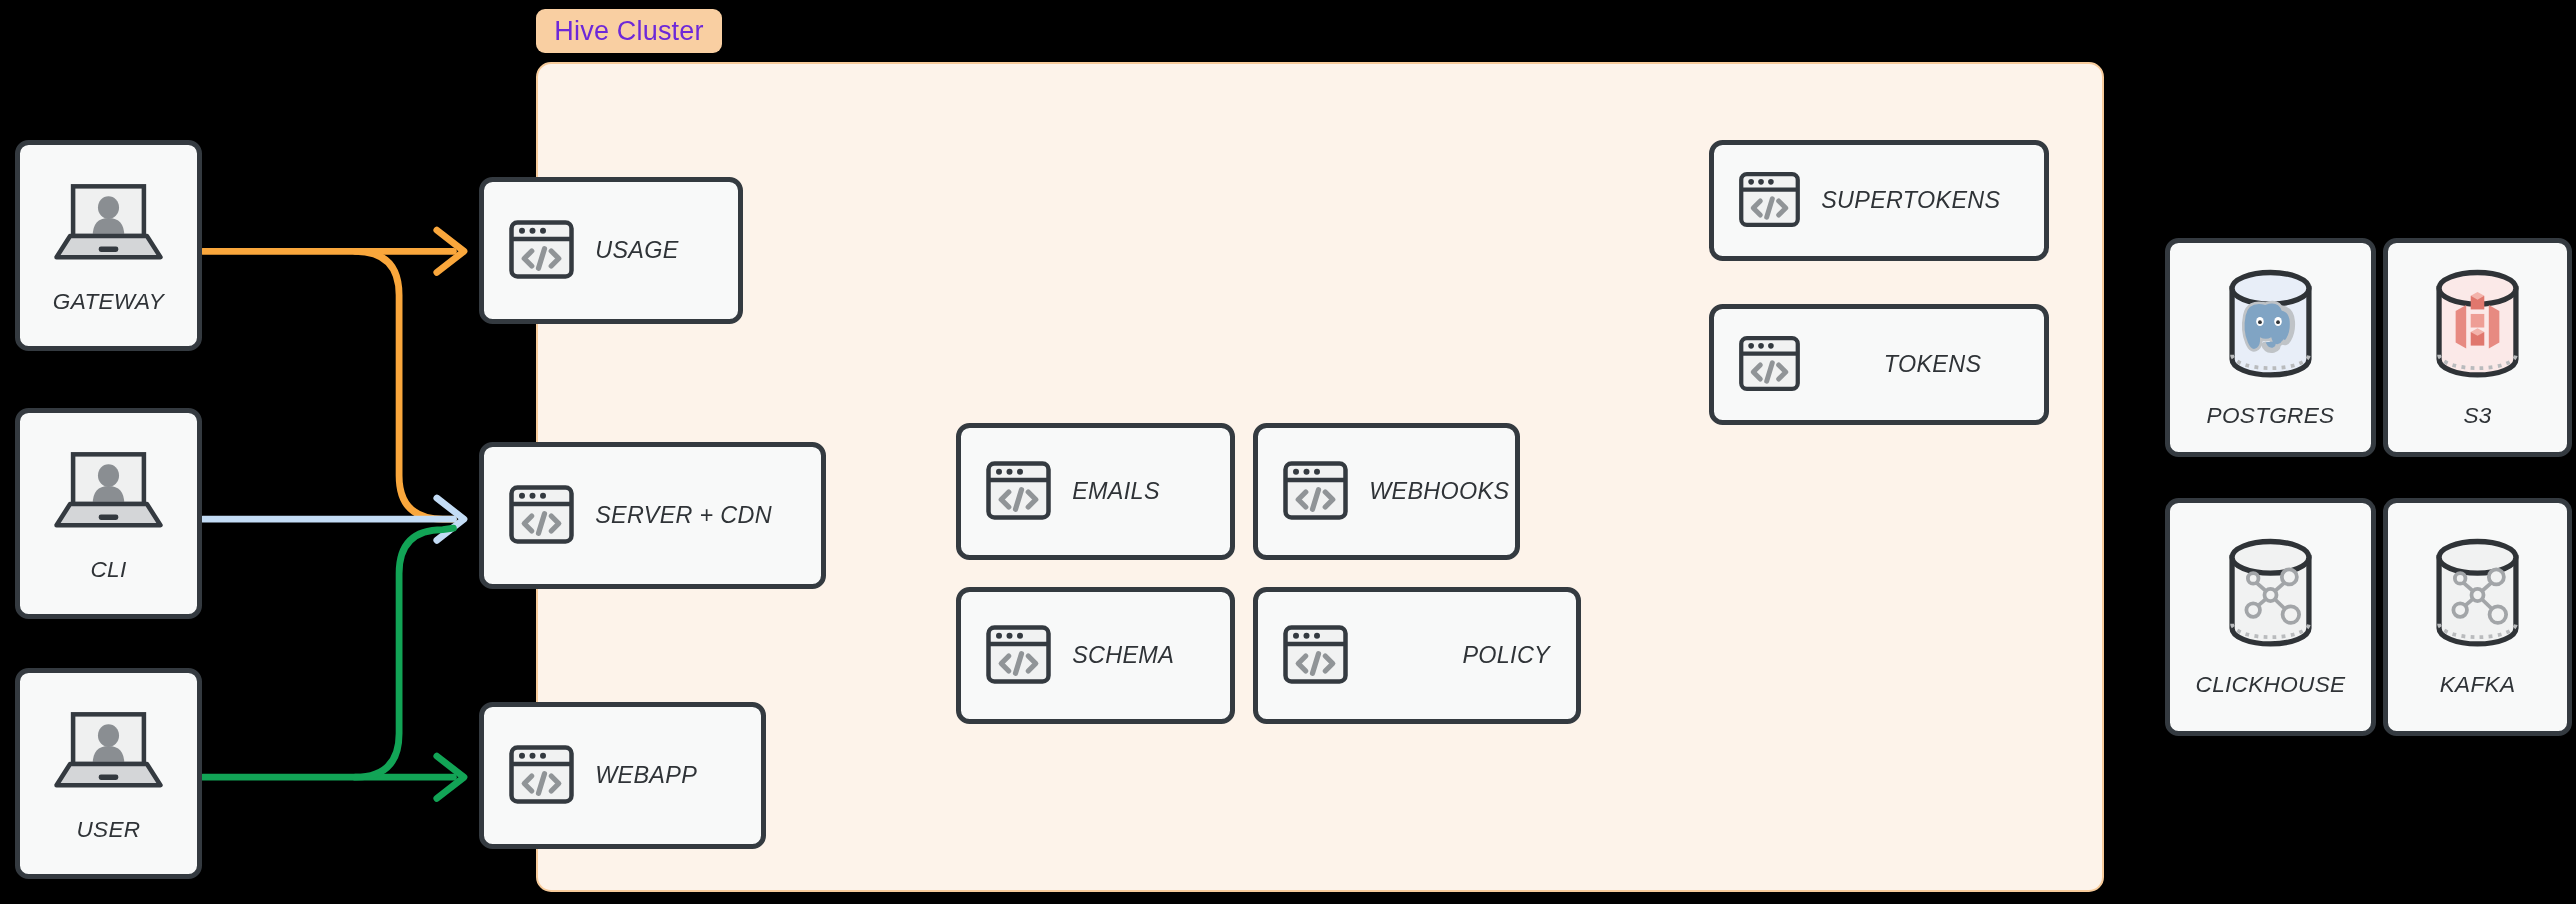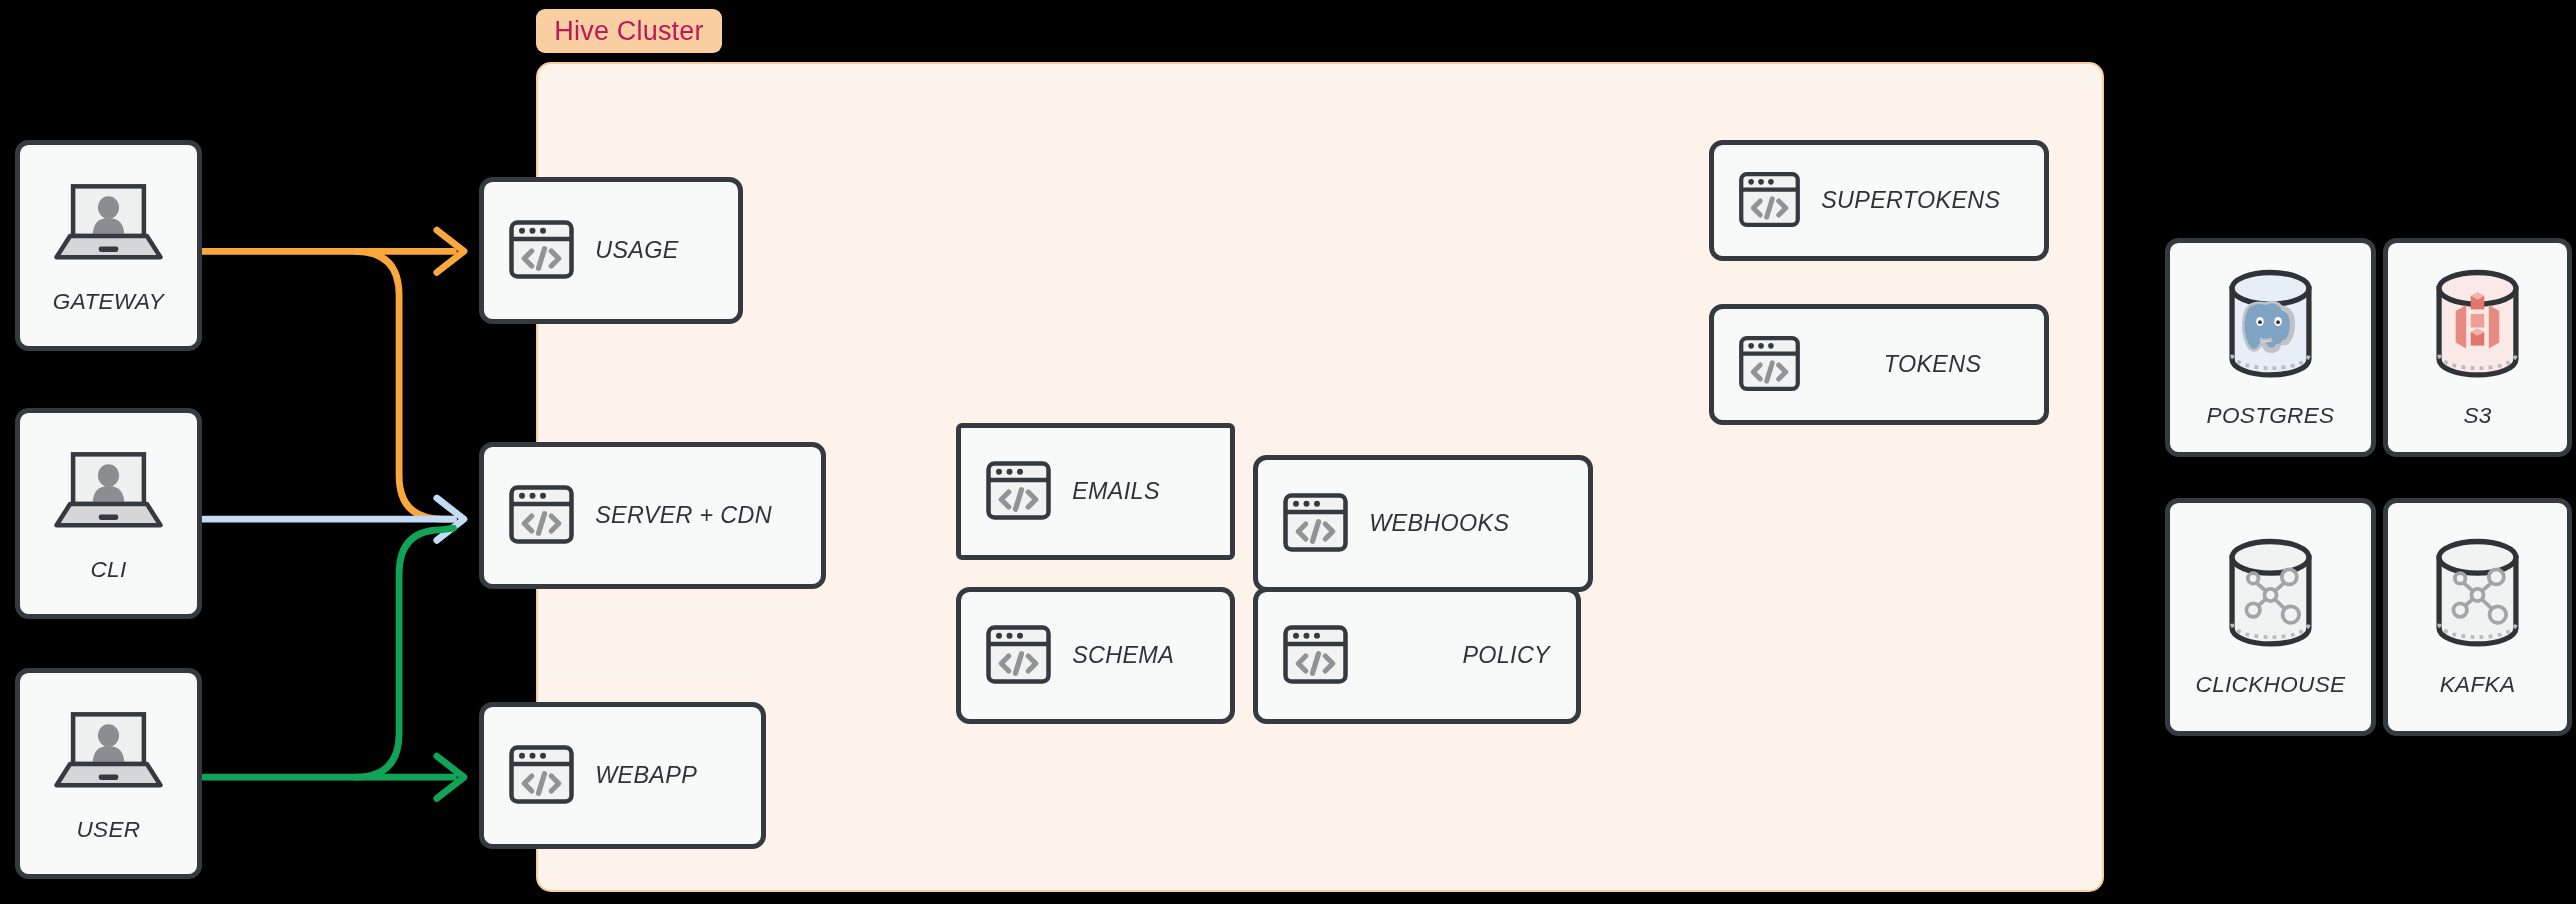--- a/index.html
+++ b/index.html
@@ -24,21 +24,21 @@
     position: absolute;
     background: #FDF3EA;
     border: 2.3px solid #F5C municipal;
     border: 2.3px solid #F7CB9B;
     border-radius: 15px;
     box-sizing: border-box;
   }
   .cluster-label {
     position: absolute;
     background: #F9CFA2;
-    color: #be185d;
+    color: #6d28d9;
     border-radius: 9px;
     display: flex;
     align-items: center;
     justify-content: center;
     font-size: 27px;
     font-weight: 400;
     letter-spacing: 0.2px;
     box-sizing: border-box;
     padding: 0 13.6px;
     white-space: nowrap;
@@ -212,39 +212,39 @@
         <path d="M 59 48 L 69 58 L 59 68" fill="none" stroke="#909497" stroke-width="7" stroke-linecap="round" stroke-linejoin="round"></path>
         <line x1="50" y1="45" x2="42" y2="71" stroke="#909497" stroke-width="7" stroke-linecap="round"></line>
       </svg>
     </span>
     <span class="svc-label-wrap left">
       <span class="node-label">WEBAPP</span>
     </span>
   </div>
 
 
-  <div class="node" style="left:956px; top:423px; width:279px; height:137px;border-radius:6px;">
+  <div class="node" style="left:956px; top:423px; width:279px; height:137px;">
     <span class="svc-icon">
       <svg width="69" height="69" viewBox="0 0 92 92" xmlns="http://www.w3.org/2000/svg">
         <rect x="6" y="10" width="80" height="72" rx="8" fill="#F1F2F2" stroke="#343A40" stroke-width="6"></rect>
         <line x1="6" y1="32" x2="86" y2="32" stroke="#343A40" stroke-width="6"></line>
         <circle cx="20" cy="21" r="4" fill="#343A40"></circle>
         <circle cx="34" cy="21" r="4" fill="#343A40"></circle>
         <circle cx="48" cy="21" r="4" fill="#343A40"></circle>
         <path d="M 33 48 L 23 58 L 33 68" fill="none" stroke="#909497" stroke-width="7" stroke-linecap="round" stroke-linejoin="round"></path>
         <path d="M 59 48 L 69 58 L 59 68" fill="none" stroke="#909497" stroke-width="7" stroke-linecap="round" stroke-linejoin="round"></path>
         <line x1="50" y1="45" x2="42" y2="71" stroke="#909497" stroke-width="7" stroke-linecap="round"></line>
       </svg>
     </span>
     <span class="svc-label-wrap left">
       <span class="node-label">EMAILS</span>
     </span>
   </div>
 
-  <div class="node" style="left:1253px; top:423px; width:340px; height:137px;margin-top:32px;">
+  <div class="node" style="left:1253px; top:423px; width:267px; height:137px;">
     <span class="svc-icon">
       <svg width="69" height="69" viewBox="0 0 92 92" xmlns="http://www.w3.org/2000/svg">
         <rect x="6" y="10" width="80" height="72" rx="8" fill="#F1F2F2" stroke="#343A40" stroke-width="6"></rect>
         <line x1="6" y1="32" x2="86" y2="32" stroke="#343A40" stroke-width="6"></line>
         <circle cx="20" cy="21" r="4" fill="#343A40"></circle>
         <circle cx="34" cy="21" r="4" fill="#343A40"></circle>
         <circle cx="48" cy="21" r="4" fill="#343A40"></circle>
         <path d="M 33 48 L 23 58 L 33 68" fill="none" stroke="#909497" stroke-width="7" stroke-linecap="round" stroke-linejoin="round"></path>
         <path d="M 59 48 L 69 58 L 59 68" fill="none" stroke="#909497" stroke-width="7" stroke-linecap="round" stroke-linejoin="round"></path>
         <line x1="50" y1="45" x2="42" y2="71" stroke="#909497" stroke-width="7" stroke-linecap="round"></line>

